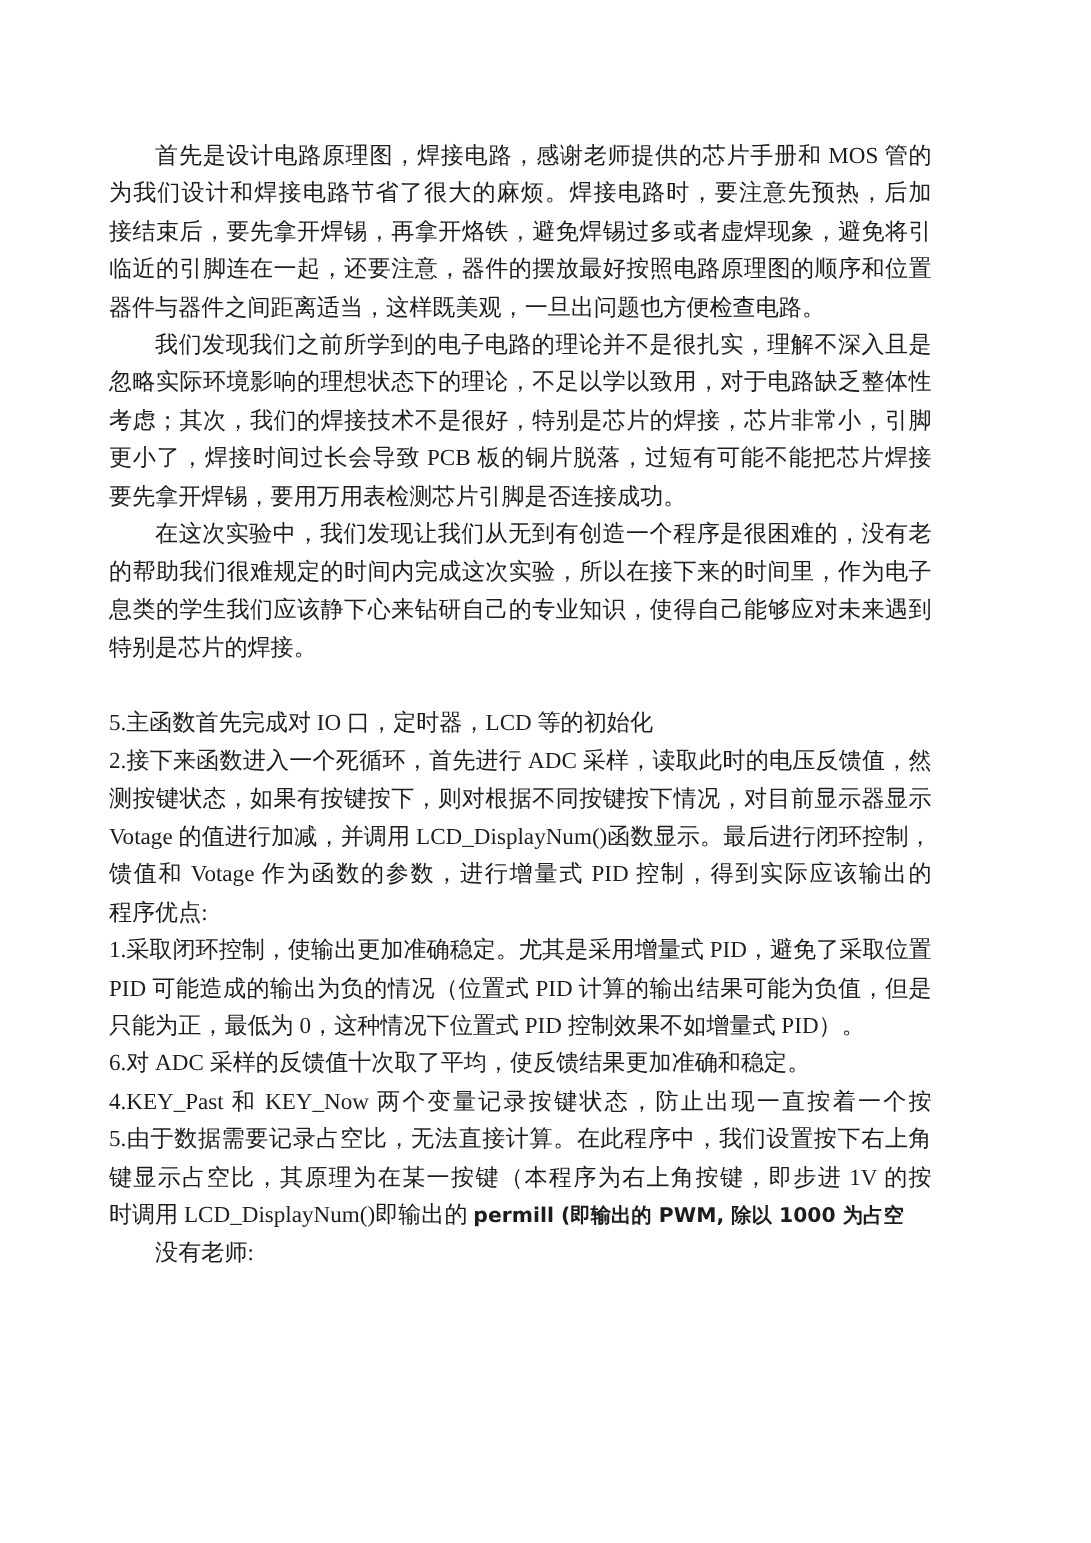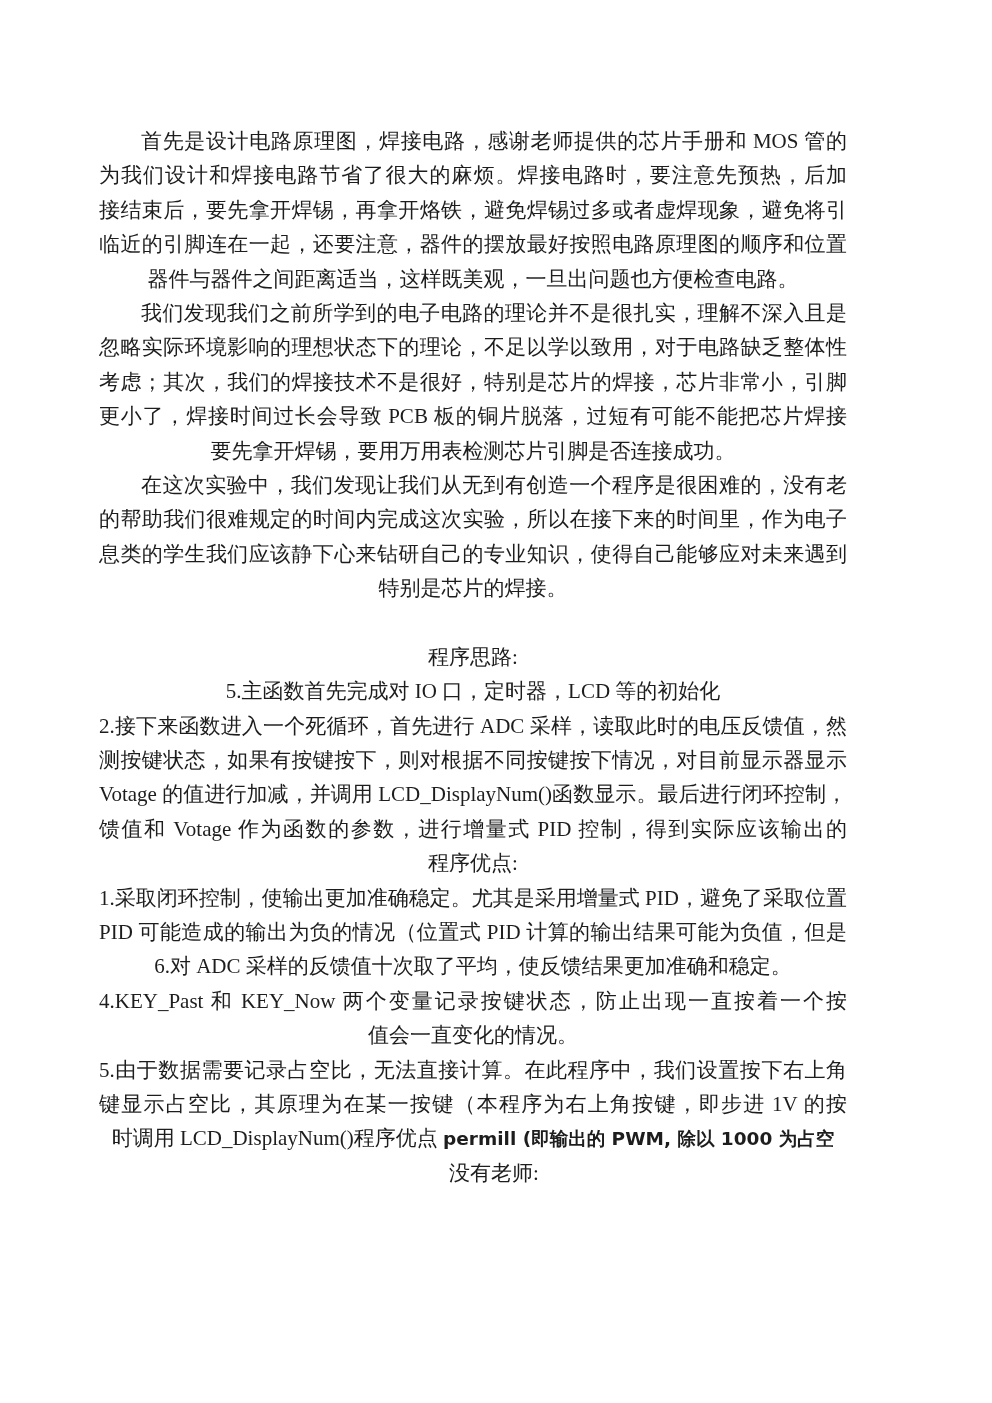--- a/index.html
+++ b/index.html
@@ -20,21 +20,21 @@
     top: 124px;
     width: 748px;
     color: #1d1d1d;
     font-family: "Liberation Serif", "DejaVu Serif", serif;
     font-size: 21px;
     line-height: 34.4px;
   }
   .line {
     height: 34.4px;
     overflow: hidden;
-    text-align: center;
+    text-align: left;
     white-space: normal;
   }
   .line.justify {
     text-align: justify;
     text-align-last: justify;
   }
   .line.indent {
     text-indent: 42px;
   }
   .line.gap {
@@ -62,30 +62,29 @@
       <div class="line justify indent"><span class="seg-normal">我们发现我们之前所学到的电子电路的理论并不是很扎实，理解不深入且是在</span></div>
       <div class="line justify"><span class="seg-normal">忽略实际环境影响的理想状态下的理论，不足以学以致用，对于电路缺乏整体性的</span></div>
       <div class="line justify"><span class="seg-normal">考虑；其次，我们的焊接技术不是很好，特别是芯片的焊接，芯片非常小，引脚就</span></div>
       <div class="line justify"><span class="seg-normal">更小了，焊接时间过长会导致 PCB 板的铜片脱落，过短有可能不能把芯片焊接上。</span></div>
       <div class="line"><span class="seg-normal">要先拿开焊锡，要用万用表检测芯片引脚是否连接成功。</span></div>
       <div class="line justify indent"><span class="seg-normal">在这次实验中，我们发现让我们从无到有创造一个程序是很困难的，没有老师</span></div>
       <div class="line justify"><span class="seg-normal">的帮助我们很难规定的时间内完成这次实验，所以在接下来的时间里，作为电子信</span></div>
       <div class="line justify"><span class="seg-normal">息类的学生我们应该静下心来钻研自己的专业知识，使得自己能够应对未来遇到的</span></div>
       <div class="line"><span class="seg-normal">特别是芯片的焊接。</span></div>
       <div class="line gap"></div>
-      <div class="line"><span class="seg-normal">程序思路:</span></div>
       <div class="line"><span class="seg-normal">5.主函数首先完成对 IO 口，定时器，LCD 等的初始化</span></div>
       <div class="line justify"><span class="seg-normal">2.接下来函数进入一个死循环，首先进行 ADC 采样，读取此时的电压反馈值，然后检</span></div>
       <div class="line justify"><span class="seg-normal">测按键状态，如果有按键按下，则对根据不同按键按下情况，对目前显示器显示的</span></div>
       <div class="line justify"><span class="seg-normal">Votage 的值进行加减，并调用 LCD_DisplayNum()函数显示。最后进行闭环控制，将反</span></div>
       <div class="line justify"><span class="seg-normal">馈值和 Votage 作为函数的参数，进行增量式 PID 控制，得到实际应该输出的 PWM 值。</span></div>
       <div class="line"><span class="seg-normal">程序优点:</span></div>
       <div class="line justify"><span class="seg-normal">1.采取闭环控制，使输出更加准确稳定。尤其是采用增量式 PID，避免了采取位置式</span></div>
       <div class="line justify"><span class="seg-normal">PID 可能造成的输出为负的情况（位置式 PID 计算的输出结果可能为负值，但是 PWM</span></div>
+      <div class="line"><span class="seg-normal">只能为正，最低为 0，这种情况下位置式 PID 控制效果不如增量式 PID）。</span></div>
       <div class="line"><span class="seg-normal">6.对 ADC 采样的反馈值十次取了平均，使反馈结果更加准确和稳定。</span></div>
       <div class="line justify"><span class="seg-normal">4.KEY_Past 和 KEY_Now 两个变量记录按键状态，防止出现一直按着一个按键,Votage</span></div>
-      <div class="line"><span class="seg-normal">值会一直变化的情况。</span></div>
       <div class="line justify"><span class="seg-normal">5.由于数据需要记录占空比，无法直接计算。在此程序中，我们设置按下右上角的按</span></div>
       <div class="line justify"><span class="seg-normal">键显示占空比，其原理为在某一按键（本程序为右上角按键，即步进 1V 的按键）触发</span></div>
-      <div class="line"><span class="seg-normal">时调用 LCD_DisplayNum()程序优点 </span><span class="seg-codebold">permill (即输出的 PWM, 除以 1000 为占空比) </span></div>
+      <div class="line"><span class="seg-normal">时调用 LCD_DisplayNum()即输出的 </span><span class="seg-codebold">permill (即输出的 PWM, 除以 1000 为占空比) </span></div>
       <div class="line indent"><span class="seg-normal">没有老师:</span></div>
     </div>
 </div>
 
 </body></html>

